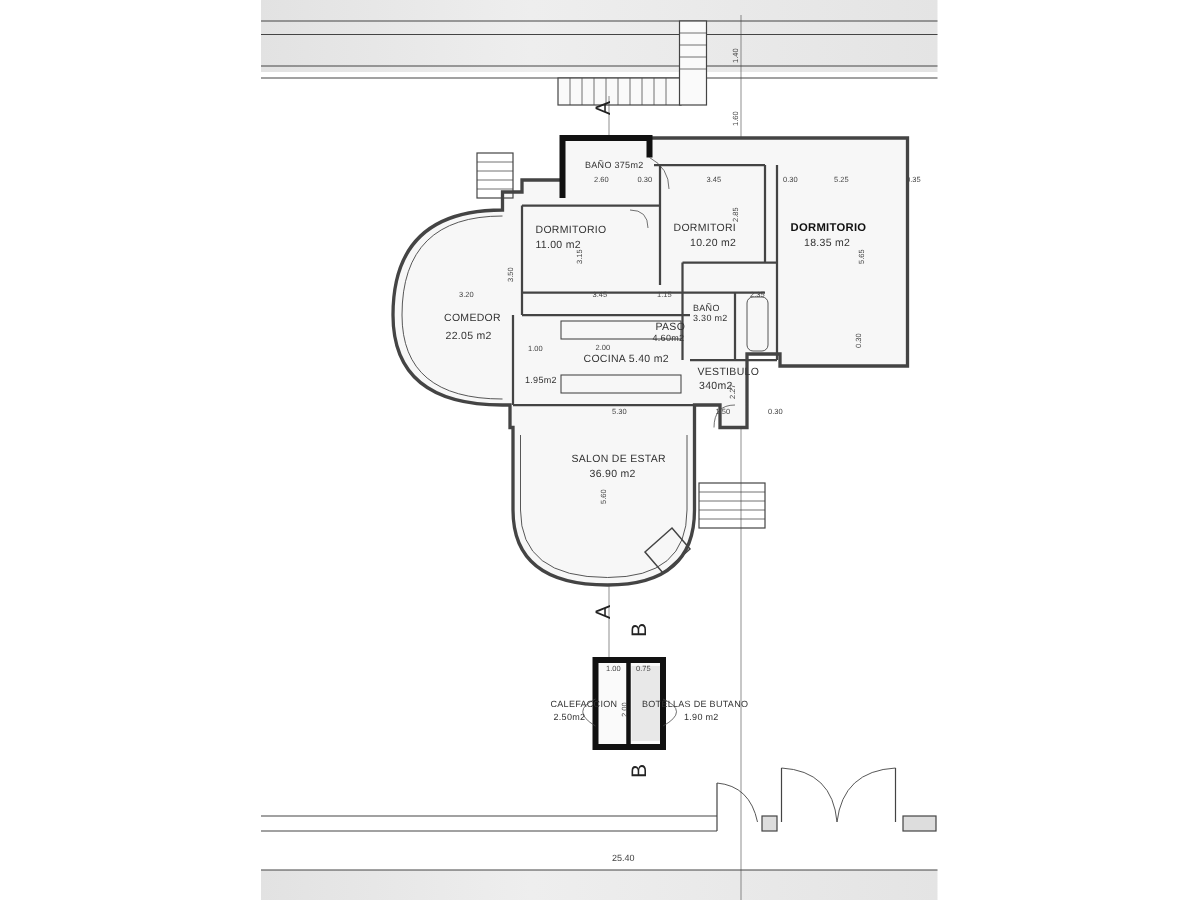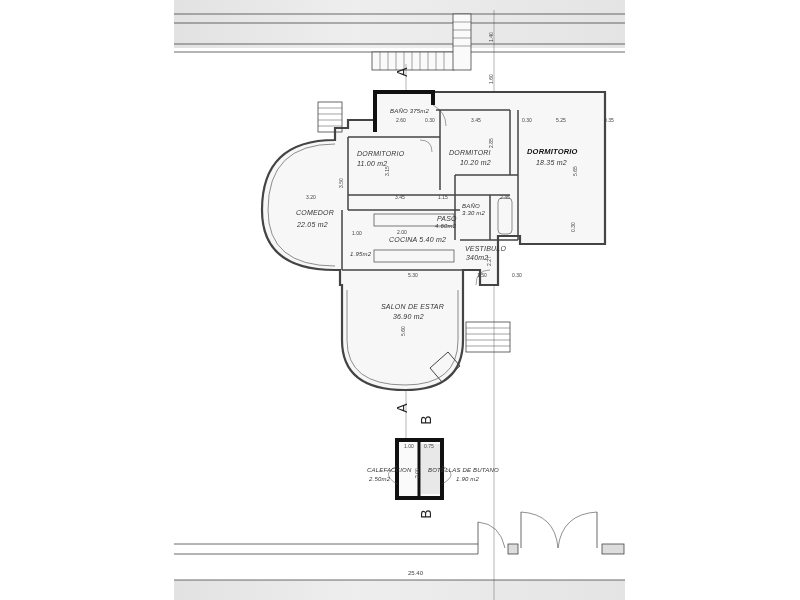--- a/index.html
+++ b/index.html
@@ -1,20 +1,20 @@
 <!DOCTYPE html>
 <html><head>
 <meta charset="utf-8">
 <style>
   html, body { margin:0; padding:0; }
   body { width:800px; height:600px; background:#ffffff; position:relative; overflow:hidden;
          font-family:"Liberation Sans", sans-serif; }
   .band { position:absolute; left:174px; width:451px; background:linear-gradient(90deg,#e2e2e2,#eeeeee 40%,#e4e4e4); }
   svg { position:absolute; left:0; top:0; }
-  .lbl { position:absolute; font-size:7px; color:#333; white-space:nowrap; letter-spacing:0.2px; line-height:9px;font-style:italic; }
+  .lbl { position:absolute; font-size:7px; color:#333; white-space:nowrap; letter-spacing:0.2px; line-height:9px; }
   .lbl.bold { font-weight:bold; font-size:7.5px; color:#111; }
   .dim { position:absolute; font-size:5px; color:#444; white-space:nowrap; }
   .dim.v { transform:rotate(-90deg); transform-origin:left top; }
   .sec { position:absolute; font-size:14px; color:#222; transform:rotate(-90deg); transform-origin:center; }
 </style>
 </head>
 <body>
 
 <div class="band" style="top:0;height:48px;"></div>
 <div class="band" style="top:580px;height:20px;"></div>

